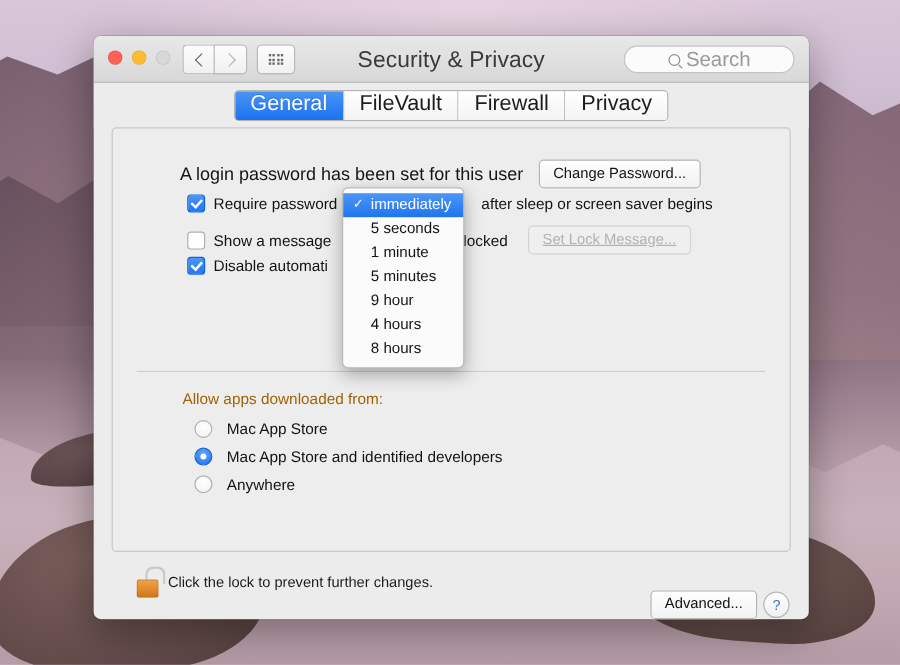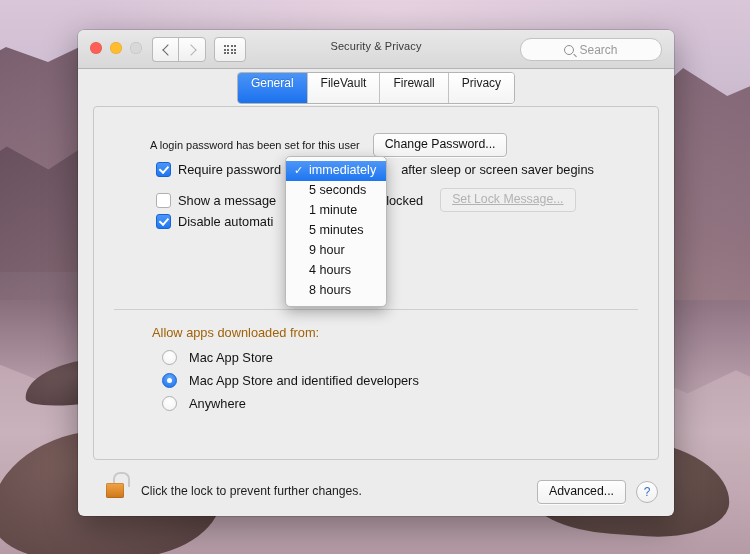--- a/index.html
+++ b/index.html
@@ -137,47 +137,47 @@
     background: linear-gradient(to bottom, #fdfdfd, #f0f0f0);
     border: 1px solid #b9b9b9; border-radius: 4px;
     display: flex; align-items: center; justify-content: center;
   }
   .grid-dots { display: grid; grid-template-columns: repeat(4, 2px); gap: 1.6px; }
   .grid-dots i { width: 2px; height: 2px; background: #6a6a6a; display: block; }
 
   #win-title {
     position: absolute; left: 0; right: 0; top: 10px;
     text-align: center;
-    font-size: 11px; color: #3a3a3a;
+    font-size: 19px; color: #3a3a3a;
     letter-spacing: .1px;
   }
 
   #search-box {
     position: absolute; right: 12px; top: 8px;
     width: 140px; height: 21px;
     background: #fbfbfb;
     border: 1px solid #c3c3c3;
     border-radius: 11px;
     display: flex; align-items: center; justify-content: center;
     gap: 5px;
   }
-  #search-placeholder { font-size: 12px; color: #9a9a9a; }
+  #search-placeholder { font-size: 17px; color: #9a9a9a; }
   .mag { width: 8px; height: 8px; border: 1.3px solid #8e8e8e; border-radius: 50%; position: relative; }
   .mag::after { content: ""; position: absolute; right: -3.5px; bottom: -2.5px; width: 4px; height: 1.3px; background: #8e8e8e; transform: rotate(45deg); }
 
   
   #tabbar {
     height: 38px;
     display: flex; align-items: center; justify-content: center;
     background: #ececec;
   }
   #tabs { display: flex; border: 1px solid #b4b4b4; border-radius: 4px; overflow: hidden; box-shadow: 0 1px 0 rgba(255,255,255,.7); }
   .tab {
-    padding: 3px 13px 12px;
-    font-size: 12px; color: #1c1c1c;
+    padding: 3px 13px 6px;
+    font-size: 18px; color: #1c1c1c;
     background: linear-gradient(to bottom, #ffffff, #f4f4f4);
     border-right: 1px solid #c2c2c2;
     line-height: 15px;
   }
   .tab:last-child { border-right: none; }
   .tab.active {
     background: linear-gradient(to bottom, #4b94f7, #1b72ef);
     color: #fff;
     text-shadow: 0 -1px 0 rgba(0,0,0,.18);
   }
@@ -188,21 +188,21 @@
     left: 15px; top: 76px;
     width: 564px; height: 352px;
     background: #ededed;
     border: 1px solid #c8c8c8;
     border-radius: 4px;
   }
 
   .row { position: absolute; display: flex; align-items: center; }
 
   #login-row { left: 56px; top: 26px; gap: 13px; }
-  #login-text { font-size: 11px; color: #161616; }
+  #login-text { font-size: 15px; color: #161616; }
   .pushbtn {
     font-size: 12.3px; color: #111;
     background: linear-gradient(to bottom, #fefefe, #f2f2f2);
     border: 1px solid #b7b7b7; border-radius: 4px;
     padding: 3px 11px 4px;
     line-height: 15px;
     box-shadow: 0 1px 0 rgba(255,255,255,.8);
   }
 
   .cbrow { left: 62px; gap: 7px; }
@@ -283,39 +283,39 @@
   .popitem.sel {
     background: linear-gradient(to bottom, #4e96f8, #1e75ef);
     color: #fff;
   }
   .popcheck {
     position: absolute; left: 8px; top: 2px;
     font-size: 11px; color: #fff;
   }
 
   
-  #lock-row { position: absolute; left: 28px; bottom: 18px; display: flex; align-items: flex-end; gap: 13px; }
+  #lock-row { position: absolute; left: 36px; bottom: 18px; display: flex; align-items: center; gap: 4px; }
   #lock-icon { width: 22px; height: 26px; position: relative; }
   #lock-body {
     position: absolute; left: 0; bottom: 0;
     width: 18px; height: 15px;
     background: linear-gradient(to bottom, #f0a44a 0%, #e08b2c 55%, #c9751d 100%);
     border-radius: 2px;
     box-shadow: inset 0 0 0 .5px rgba(120,70,10,.5);
   }
   #lock-shackle {
     position: absolute; left: 7px; top: 0;
     width: 13px; height: 13px;
     border: 2.4px solid #c9c9c9;
     border-bottom: none;
     border-radius: 7px 7px 0 0;
   }
   #lock-text { font-size: 12.2px; color: #1d1d1d; }
 
-  #bottom-right { position: absolute; right: 16px; bottom: 12px; display: flex; align-items: center; gap: 10px; }
+  #bottom-right { position: absolute; right: 16px; bottom: 0; display: flex; align-items: center; gap: 5px; }
   #help-btn {
     width: 20px; height: 20px; border-radius: 50%;
     background: linear-gradient(to bottom, #fefefe, #f1f1f1);
     border: 1px solid #b7b7b7;
     display: flex; align-items: center; justify-content: center;
     font-size: 12px; color: #3a6fc4;
   }
 </style>
 </head>
 <body>

